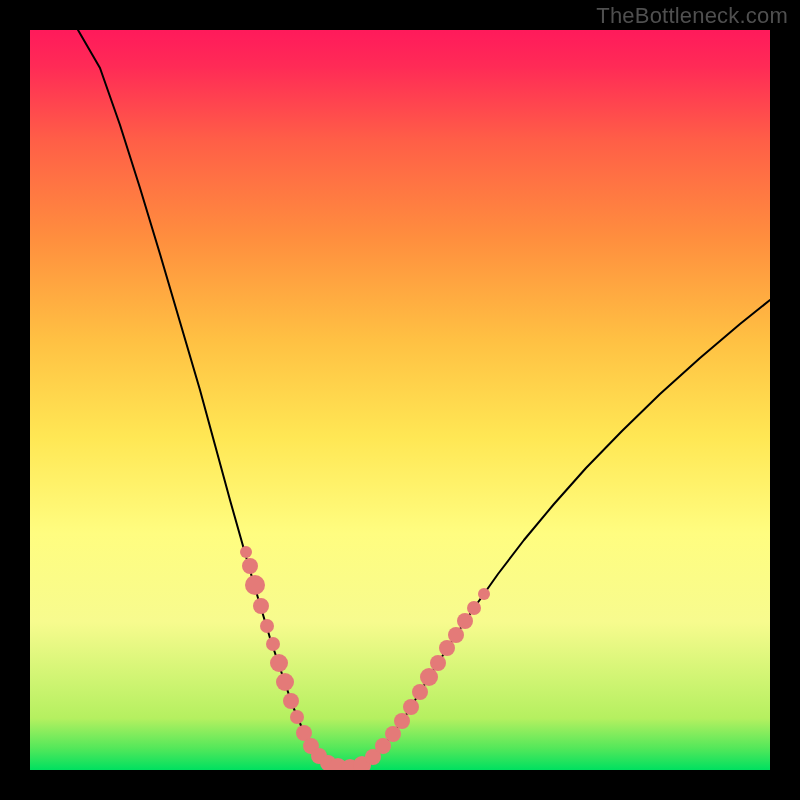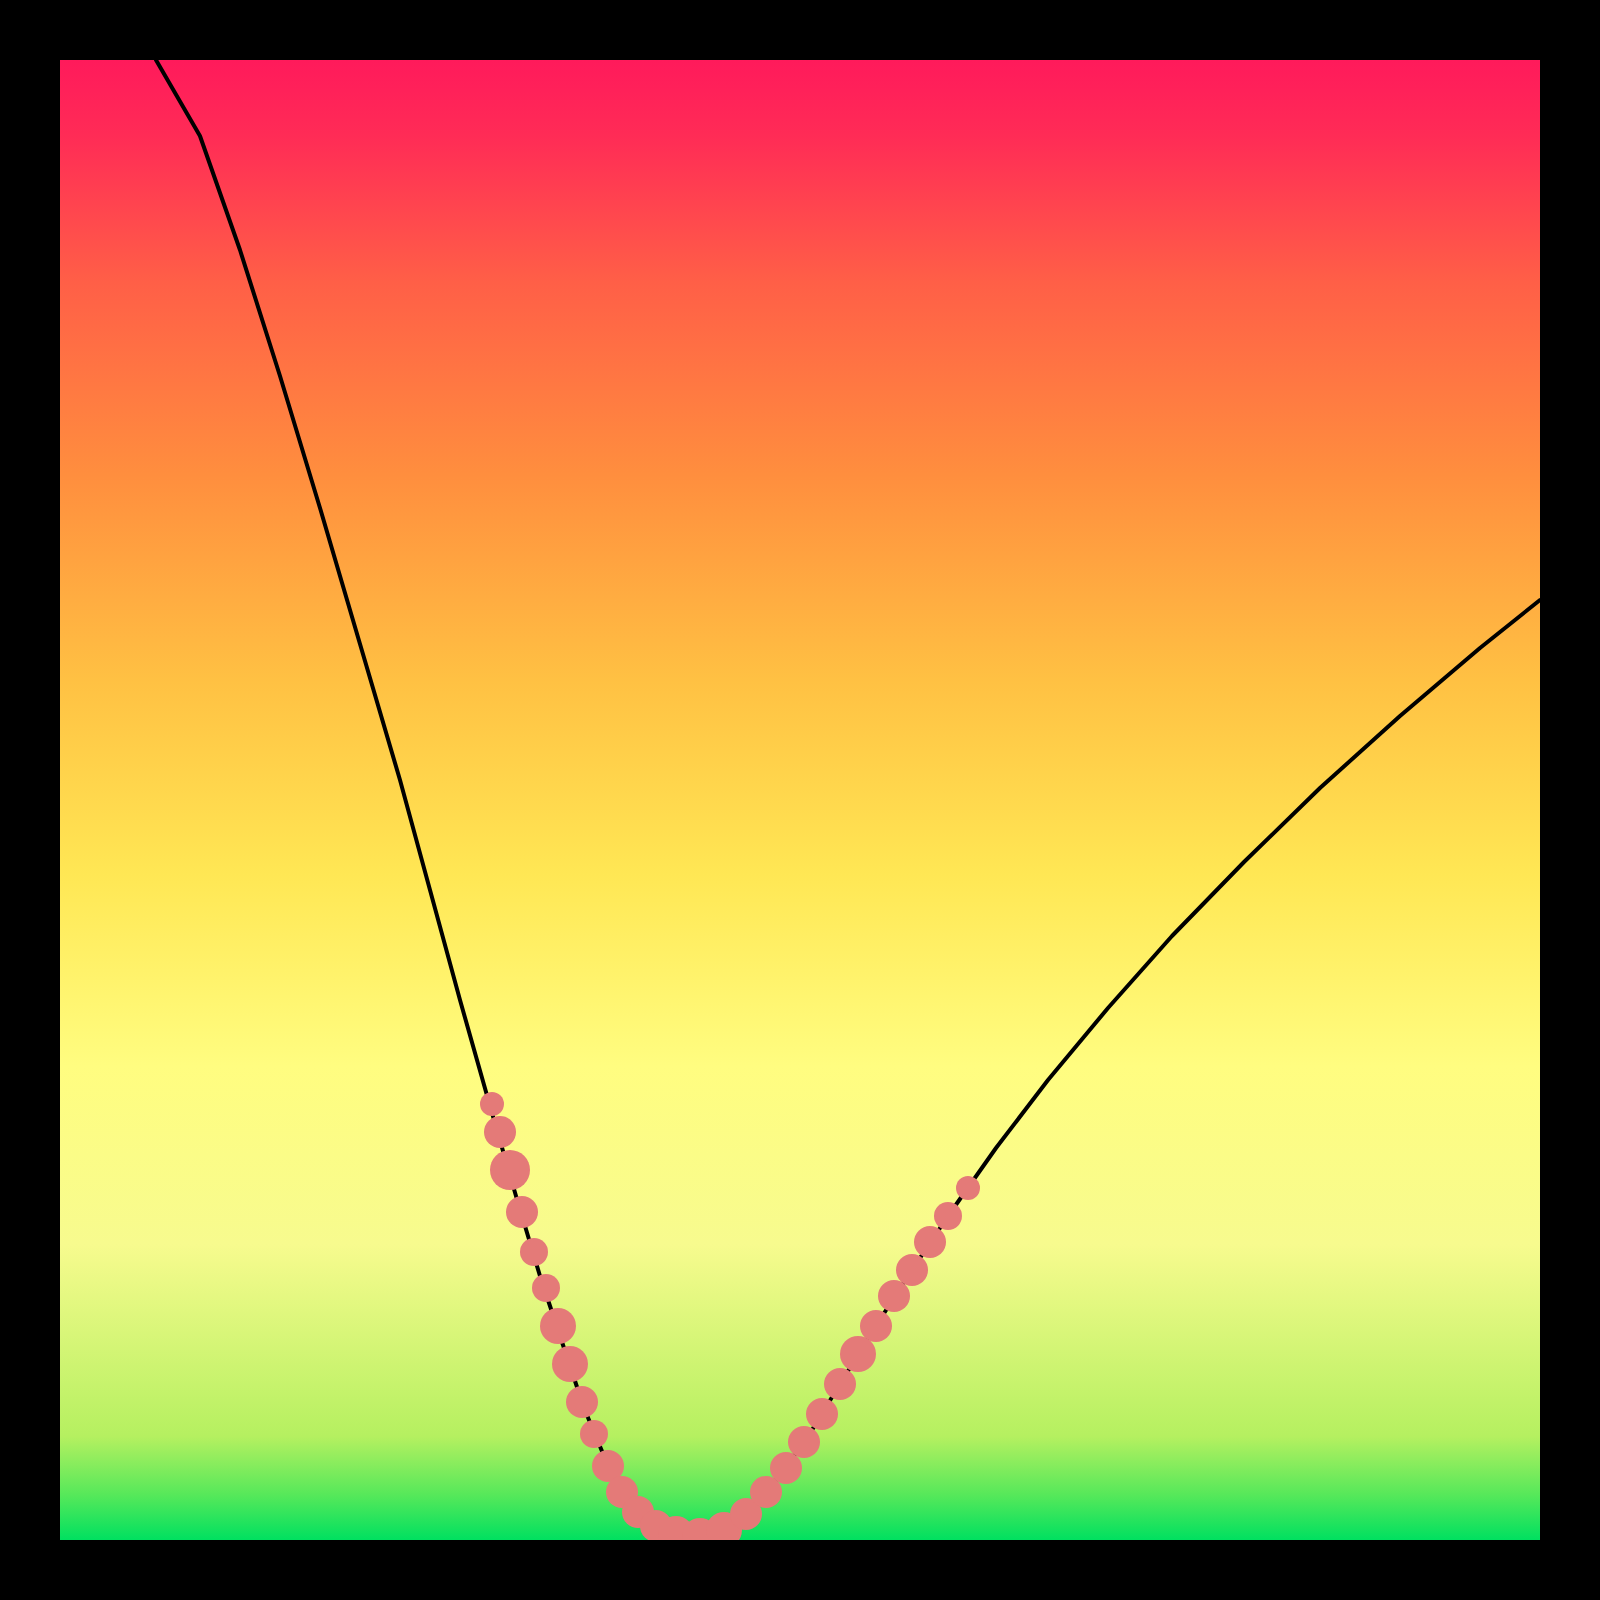--- a/index.html
+++ b/index.html
@@ -56,20 +56,21 @@
     top: 0;
     width: 740px;
     height: 740px;
   }
 </style>
 </head>
 <body>
 
 <div class="frame">
 
+  <div class="watermark">TheBottleneck.com</div>
 
   <div class="plot-area">
     <svg class="overlay" viewBox="0 0 740 740" preserveAspectRatio="none">
       <path id="v-curve-path" d="M48 0 L70 38 L90 95 L110 158 L130 224 L150 292 L170 360 L185 415 L200 470 L215 523 L228 568 L240 608 L252 644 L262 674 L272 698 L282 716 L292 728 L302 735 L314 738 L326 737 L338 731 L350 720 L362 705 L376 685 L390 662 L406 636 L424 608 L444 578 L468 544 L494 510 L524 474 L556 438 L592 401 L630 364 L670 328 L710 294 L740 270" fill="none" stroke="#000000" stroke-width="2" stroke-linecap="round" stroke-linejoin="round"></path>
       <g id="markers-group">
           <circle cx="216" cy="522" r="6" fill="#e47a78"></circle>
           <circle cx="220" cy="536" r="8" fill="#e47a78"></circle>
           <circle cx="225" cy="555" r="10" fill="#e47a78"></circle>
           <circle cx="231" cy="576" r="8" fill="#e47a78"></circle>
           <circle cx="237" cy="596" r="7" fill="#e47a78"></circle>

